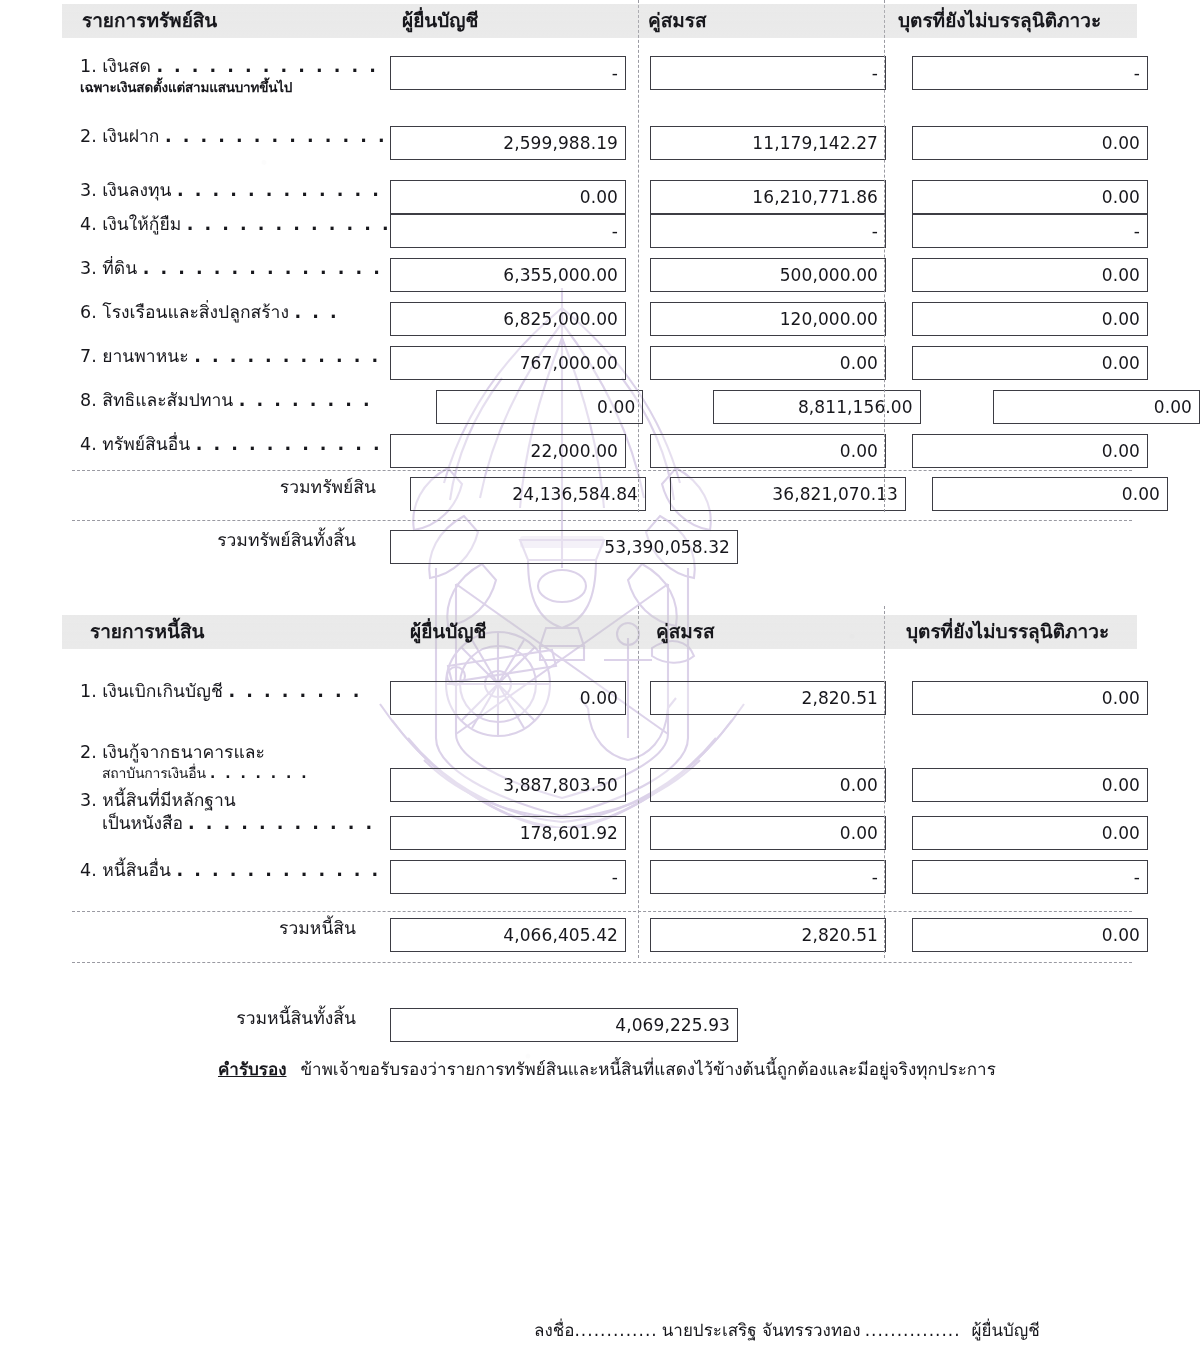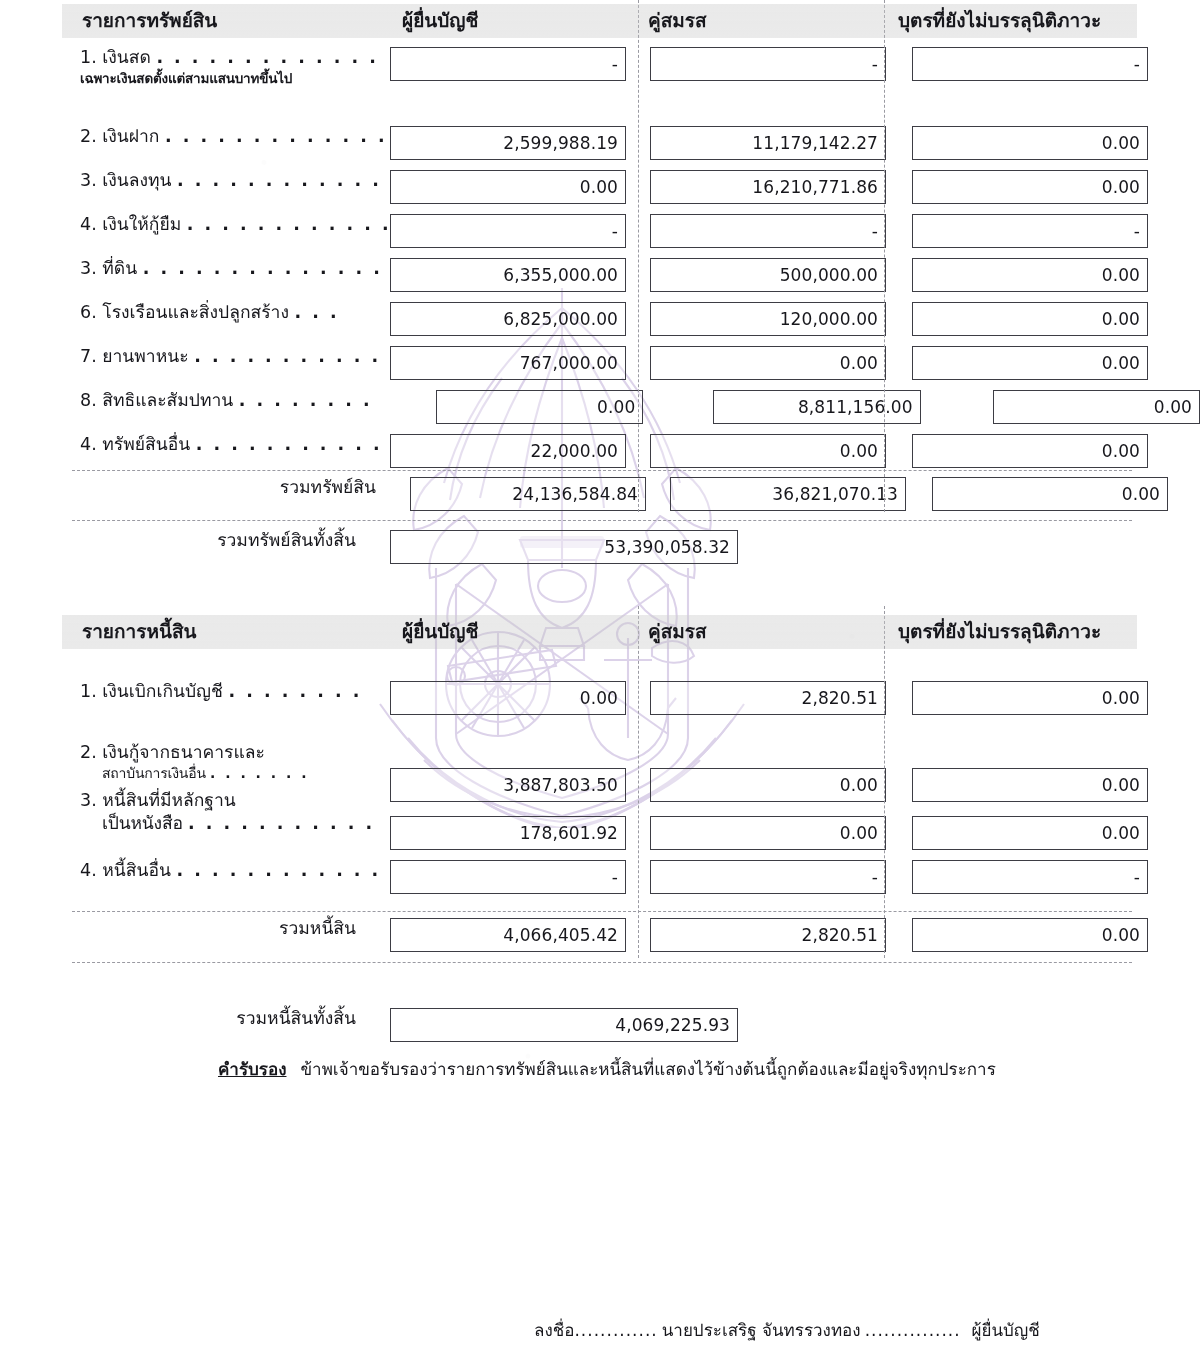--- a/index.html
+++ b/index.html
@@ -212,42 +212,42 @@
   <div class="vsep" style="left:884px; top:606px; height:352px;"></div>
 
   <div class="banner" style="top:4px;">
     <div class="bg"></div>
     <div class="h h0">รายการทรัพย์สิน</div>
     <div class="h h1">ผู้ยื่นบัญชี</div>
     <div class="h h2">คู่สมรส</div>
     <div class="h h3">บุตรที่ยังไม่บรรลุนิติภาวะ</div>
   </div>
 
-  <div class="row" style="top:47px;">
+  <div class="row" style="top:56px;">
     <div class="lbl">
       <span>1. เงินสด</span>
       <span class="dots">. . . . . . . . . . . . .</span>
       <span class="sub">เฉพาะเงินสดตั้งแต่สามแสนบาทขึ้นไป</span>
     </div>
     <div class="cell c1">-</div>
     <div class="cell c2">-</div>
     <div class="cell c3">-</div>
   </div>
 
   <div class="row" style="top:126px;">
     <div class="lbl">
       <span>2. เงินฝาก</span>
       <span class="dots">. . . . . . . . . . . . .</span>
     </div>
     <div class="cell c1">2,599,988.19</div>
     <div class="cell c2">11,179,142.27</div>
     <div class="cell c3">0.00</div>
   </div>
 
-  <div class="row" style="top:170px;text-align:right;">
+  <div class="row" style="top:180px;text-align:right;">
     <div class="lbl">
       <span>3. เงินลงทุน</span>
       <span class="dots">. . . . . . . . . . . .</span>
     </div>
     <div class="cell c1">0.00</div>
     <div class="cell c2">16,210,771.86</div>
     <div class="cell c3">0.00</div>
   </div>
 
   <div class="row" style="top:214px;">
@@ -319,21 +319,21 @@
     <div class="cell c3">0.00</div>
   </div>
 
   <div class="hsep" style="top:520px;"></div>
 
   <div class="row" style="top:530px;">
     <div class="lbl tot">รวมทรัพย์สินทั้งสิ้น</div>
     <div class="cell c1 wide">53,390,058.32</div>
   </div>
 
-  <div class="banner" style="top:615px;">
+  <div class="banner" style="top:615px;padding-left:8px;">
     <div class="bg"></div>
     <div class="h h0">รายการหนี้สิน</div>
     <div class="h h1">ผู้ยื่นบัญชี</div>
     <div class="h h2">คู่สมรส</div>
     <div class="h h3">บุตรที่ยังไม่บรรลุนิติภาวะ</div>
   </div>
 
   <div class="row" style="top:681px;">
     <div class="lbl">
       <span>1. เงินเบิกเกินบัญชี</span>

